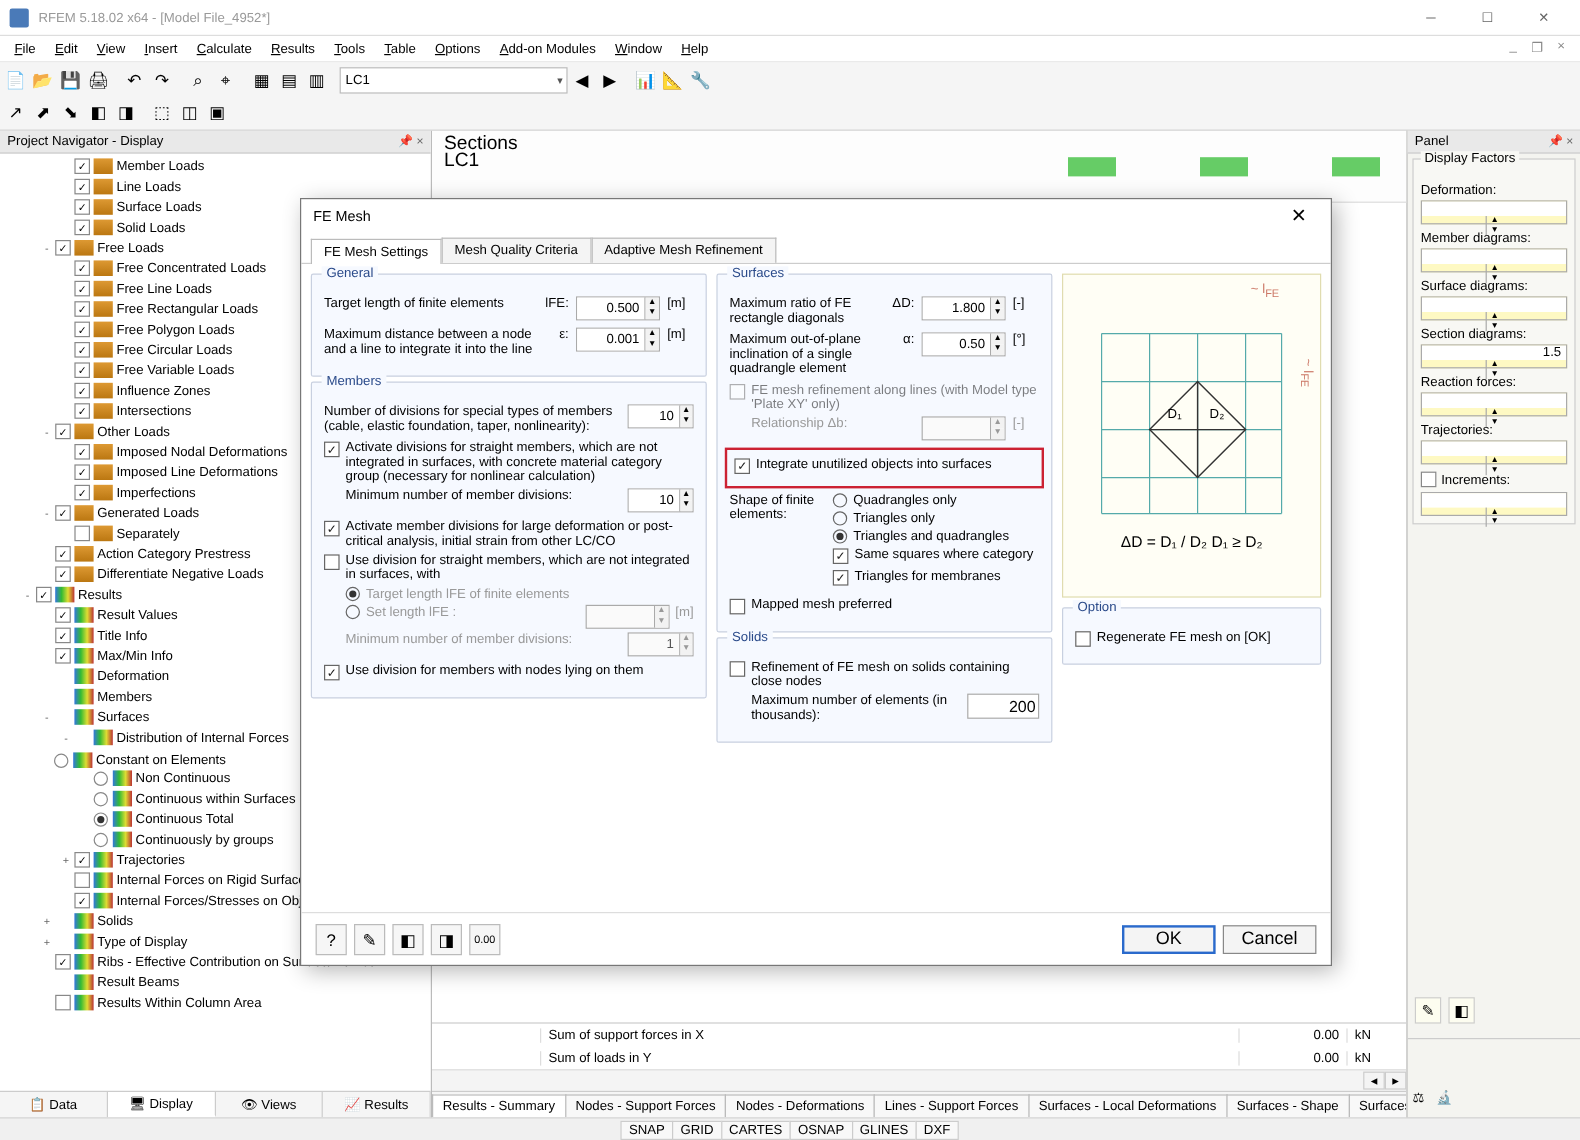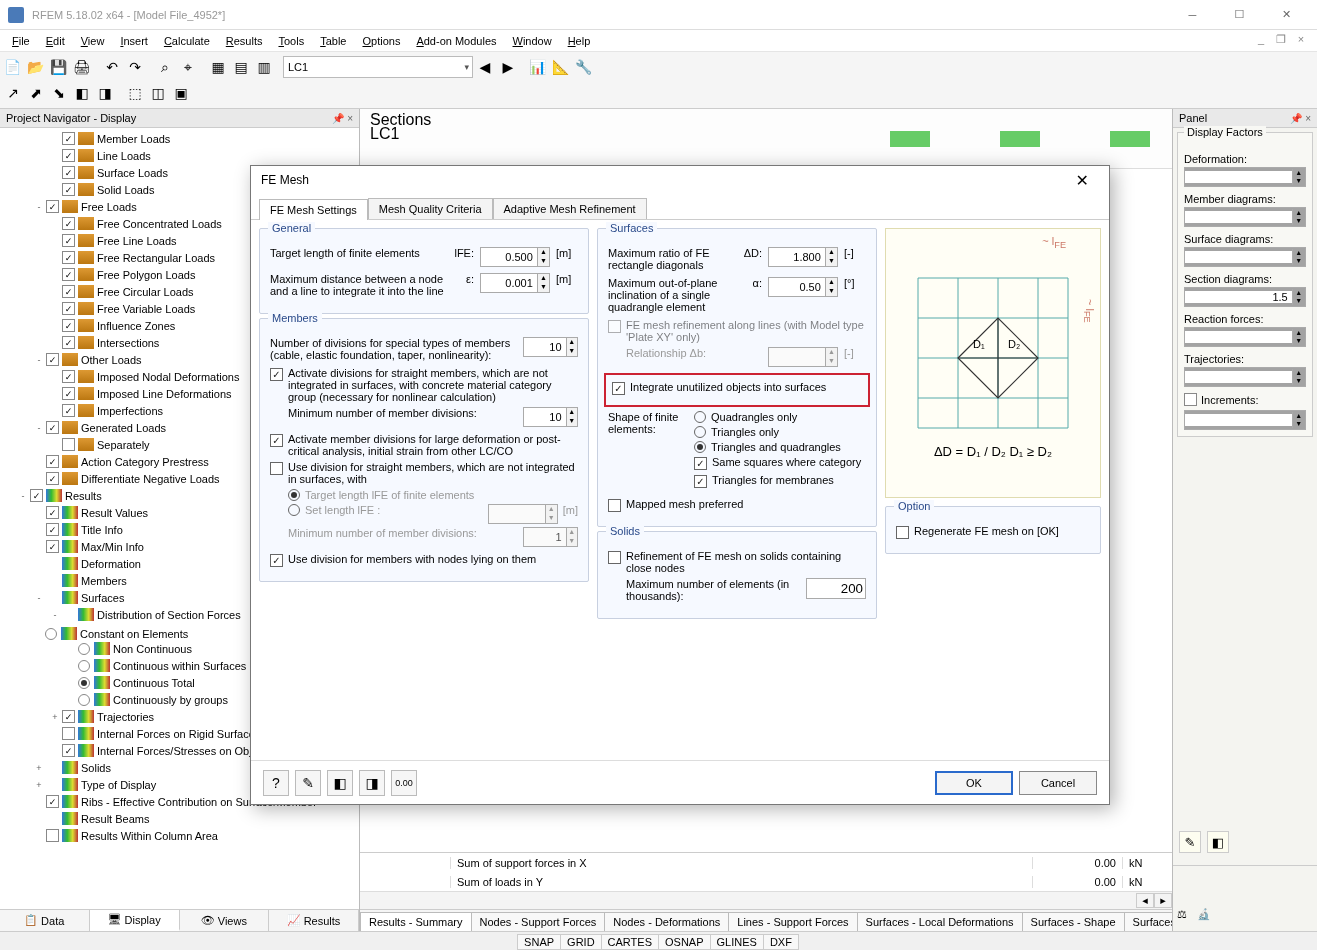--- a/index.html
+++ b/index.html
@@ -46,21 +46,21 @@
 .treenode .radio.on::after{content:"";width:6px;height:6px;background:#333;border-radius:50%;}
 .navtabs { display:flex; border-top:1px solid #ccc; background:#f5f5f5;}
 .navtabs .tab { flex:1; padding:3px 4px; text-align:center; border-right:1px solid #ccc; font-size:11px; display:flex;align-items:center;justify-content:center;gap:3px;}
 .navtabs .tab.active{ background:#fff; border-bottom:2px solid #fff;}
 
 
 .rightpanel { background:#f4f4f0; border-left:1px solid #bbb; padding:4px; font-size:11px; display:flex; flex-direction:column; gap:4px;}
 .rgroup { border:1px solid #ccc; padding:20px 6px 6px; position:relative; background:#f8f8f4;}
 .rgroup .lbl { position:absolute; top:-7px; left:6px; background:#f8f8f4; padding:0 3px; }
 .rgroup .field { display:flex; flex-direction:column; gap:2px; margin-bottom:6px;}
-.rgroup .spin { display:flex; border:1px solid #aaa; background:#a3a3a3; height:20px; align-items:center;}
+.rgroup .spin { display:flex; border:1px solid #aaa; background:#fef9c3; height:20px; align-items:center;flex-direction:column;}
 .rgroup .spin input{ border:none; width:100%; padding:0 4px; text-align:right; font-size:11px;}
 .rgroup .spin .ud{ width:15px; display:flex; flex-direction:column; font-size:7px; border-left:1px solid #aaa;}
 .rgroup .spin .ud div{flex:1; text-align:center; line-height:8px;}
 .rchk { display:flex; align-items:center; gap:4px;}
 .rchk .chk{width:13px;height:13px;border:1px solid #888;background:#fff;}
 .rpanel-icons{display:flex;gap:6px;margin-top:auto;padding:6px 2px;}
 .rpanel-icons div{width:22px;height:22px;border:1px solid #ccc;background:#fdfdf0;display:flex;align-items:center;justify-content:center;font-size:13px;}
 
 
 .center { display:flex; flex-direction:column; background:#fff; overflow:hidden;}
@@ -108,21 +108,21 @@
 .cbx.disabled{opacity:.5;}
 .rdo{display:flex;align-items:flex-start;gap:5px; margin-bottom:3px;}
 .rdo .dot{width:12px;height:12px;border:1px solid #666;border-radius:50%;flex-shrink:0;display:flex;align-items:center;justify-content:center;}
 .rdo .dot.on::after{content:"";width:6px;height:6px;background:#333;border-radius:50%;}
 .hl { border:2px solid #c23; padding:6px; margin:4px -4px;}
 .dlg-diag{ background:#fffef5; border:1px solid #e0dcb0; margin:0 0 8px; height:270px; position:relative; display:flex;align-items:center;justify-content:center;flex-direction:column;}
 .dlg-diag svg{display:block;}
 .dlg-foot{ height:44px; border-top:1px solid #ddd; display:flex; align-items:center; padding:0 12px; gap:6px;}
 .dlg-foot .ibtn{ width:26px;height:26px;border:1px solid #bbb;background:#f6f6f6;display:flex;align-items:center;justify-content:center;font-size:14px;}
 .dlg-foot .spacer{flex:1;}
-.dlg-foot button{ width:78px; height:24px; border:1px solid #888; background:#f4f4f4; font-size:11px;}
+.dlg-foot button{ width:78px; height:24px; border:1px solid #888; background:#f4f4f4; font-size:15px;}
 .dlg-foot button.primary{ border:2px solid #2a6acc;}
 
 .col3 .grp{ background:#f6f9ff;}
 .disabledTxt{color:#999;}
 </style>
 </head>
 <body>
 
 <div class="titlebar">
   <div class="icon"></div>
@@ -368,21 +368,21 @@
         <div class="treenode" style="padding-left: 32px;">
           <span class="exp">-</span>
           <span class="chk" style="visibility:hidden"></span>
           <span class="ico ico-res"></span>
           <span>Surfaces</span>
         </div>
         <div class="treenode" style="padding-left: 48px;">
           <span class="exp">-</span>
           <span class="chk" style="visibility:hidden"></span>
           <span class="ico ico-res"></span>
-          <span>Distribution of Section Forces</span>
+          <span>Distribution of Internal Forces</span>
         </div>
         <div class="treenode" style="padding-left: 31px; align-items: flex-end;">
           <span class="exp"></span>
           <span class="radio"></span>
           <span class="ico ico-res"></span>
           <span>Constant on Elements</span>
         </div>
         <div class="treenode" style="padding-left: 64px;">
           <span class="exp"></span>
           <span class="radio"></span>

